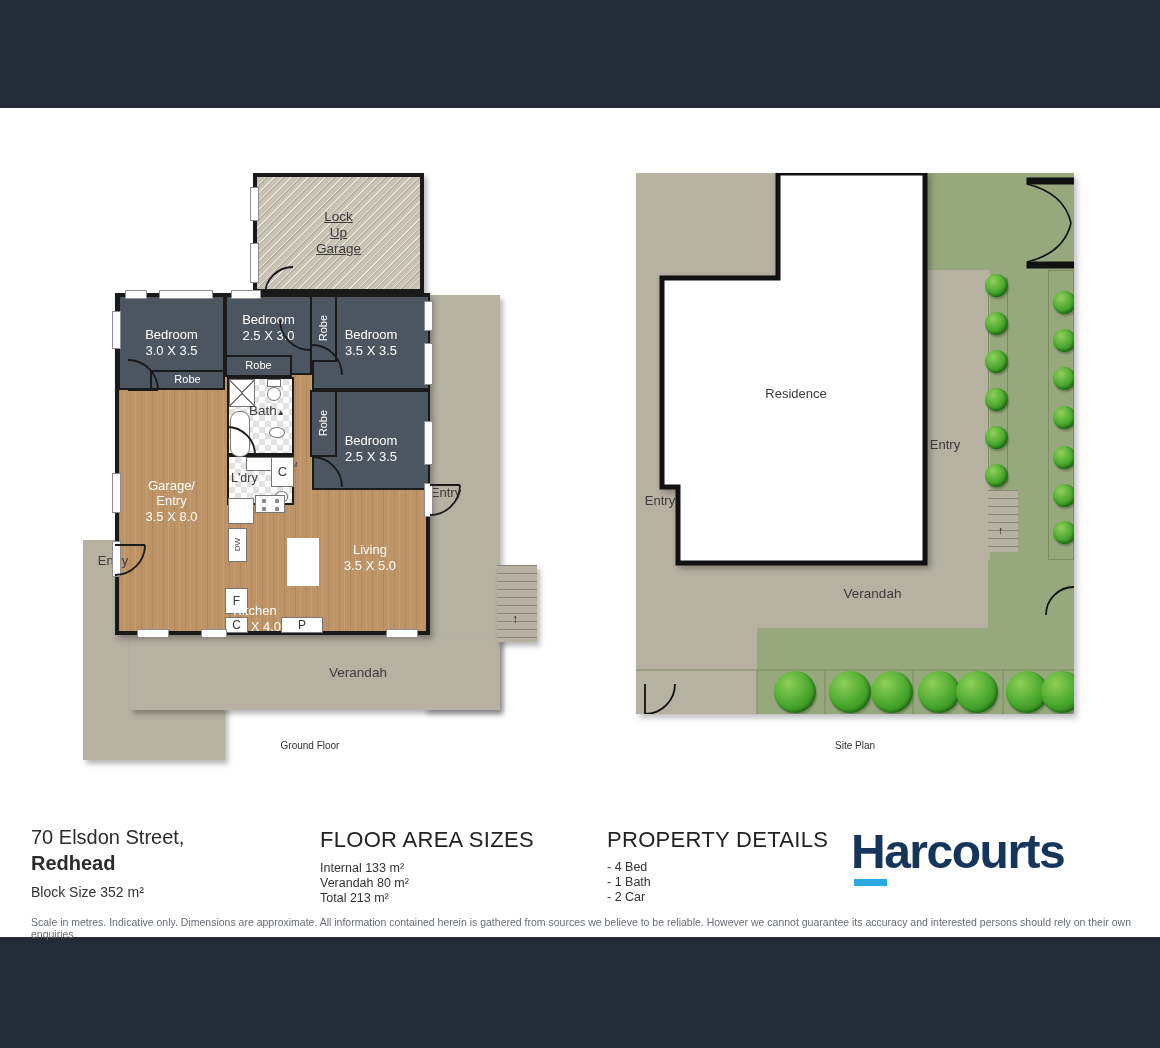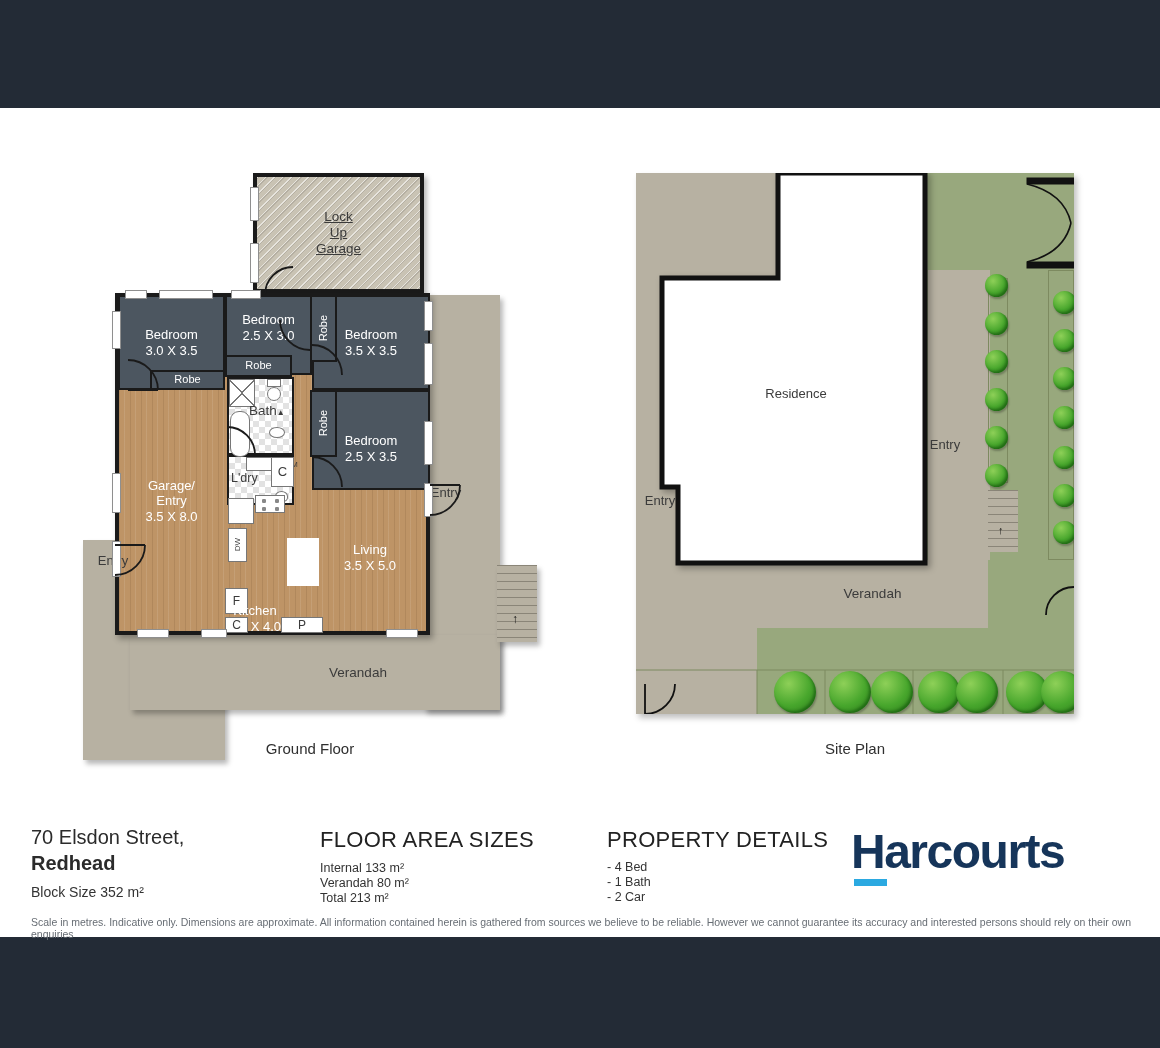--- a/index.html
+++ b/index.html
@@ -24,21 +24,21 @@
   .stairs{background-image:repeating-linear-gradient(180deg,#8a8578 0 1px,transparent 1px 8px);}
   .arrow{color:#111;font-size:12px;line-height:1;}
   .tree{position:absolute;border-radius:50%;
         background:radial-gradient(circle at 35% 30%,#8ed058,#47a62c 55%,#2f7f1c 95%);
         box-shadow:inset -2px -2px 3px rgba(0,60,0,.45), 1px 2px 2px rgba(0,0,0,.25);}
   .bedline{position:absolute;background:transparent;border:1px solid #7d8a60;box-sizing:border-box;}
   svg{display:block;}
   
   .ft-title{font-size:22px;font-weight:500;color:#222;letter-spacing:.3px;}
   .ft-item{font-size:12.5px;color:#333;line-height:15px;}
-  .caption{font-size:15px;color:#2f2f2f;text-align:center;}
+  .caption{font-size:10px;color:#2f2f2f;text-align:center;}
 </style>
 </head>
 <body>
 
 <div class="abs bar" style="top:0;height:108px;"></div>
 <div class="abs bar" style="top:937px;height:111px;"></div>
 
 <div class="abs" style="left:83px;top:173px;width:454px;height:592px;">
 
   <div class="abs tan" style="left:0;top:367px;width:142px;height:220px;z-index:1;"></div>

